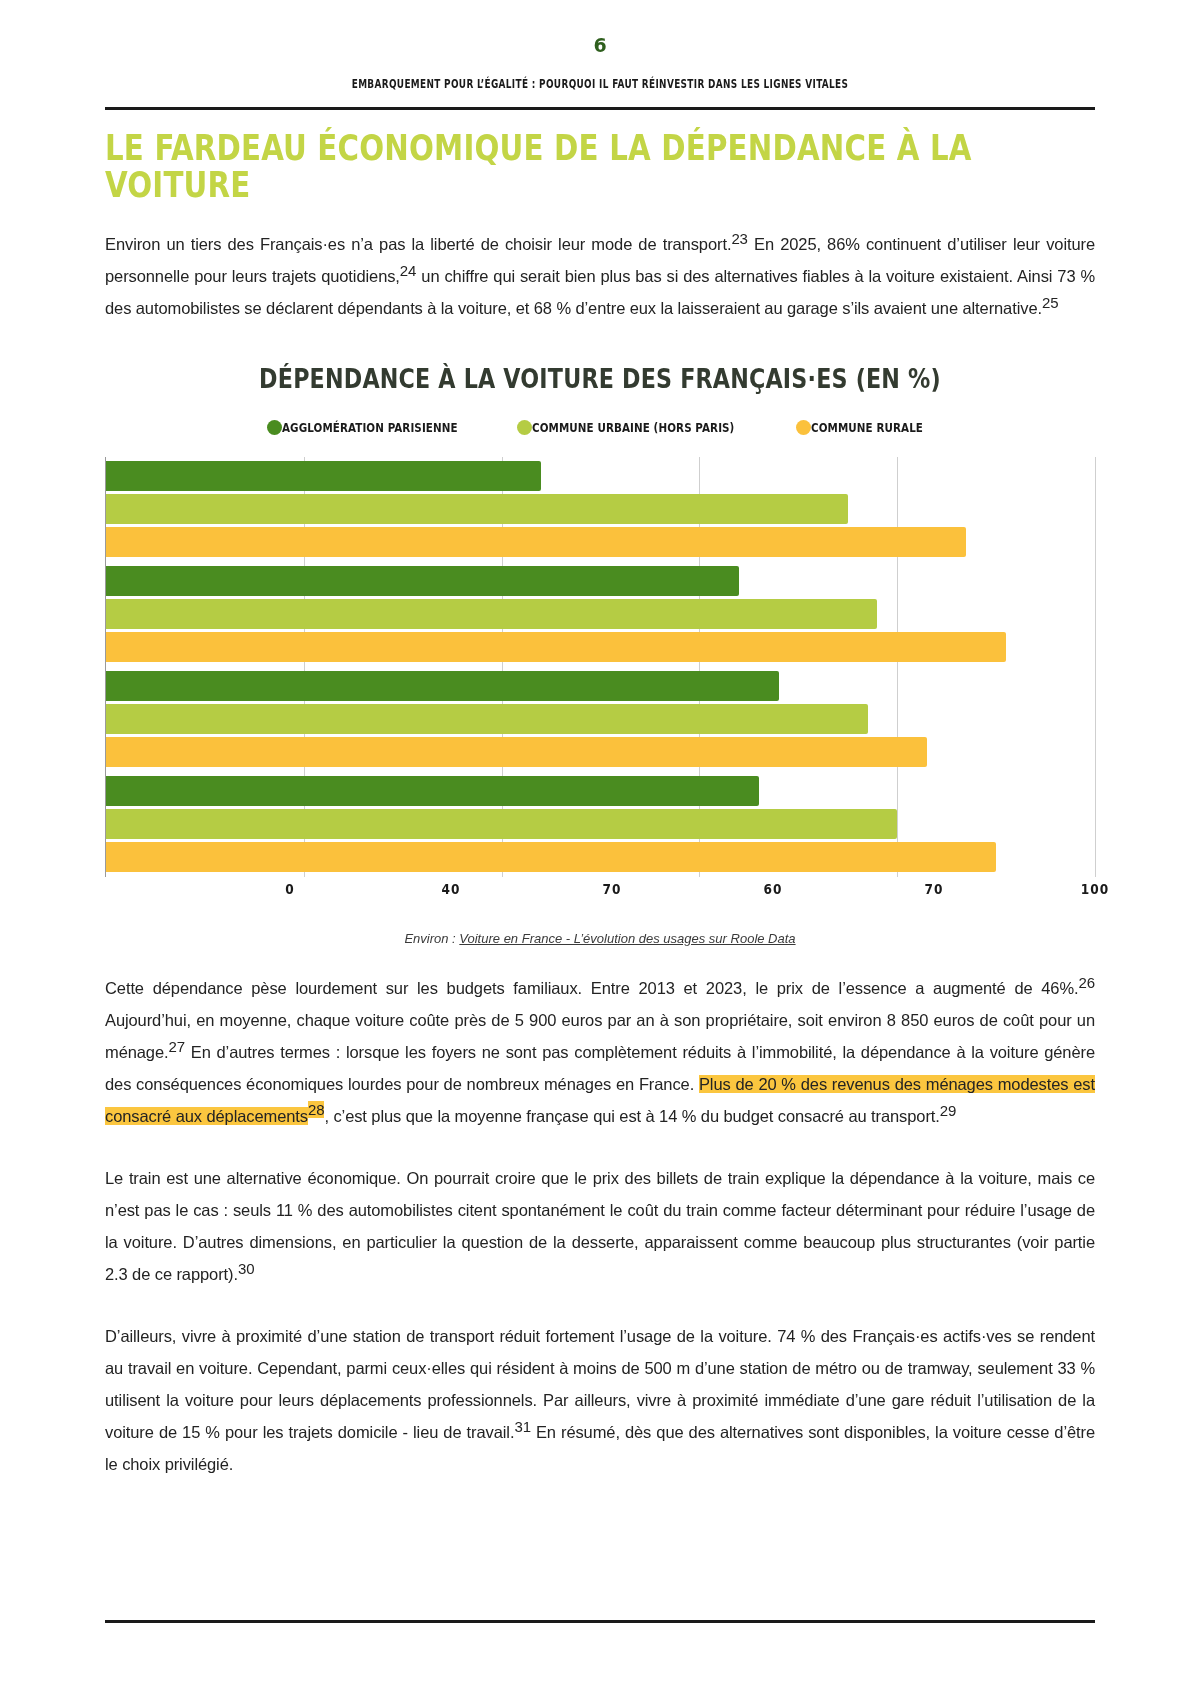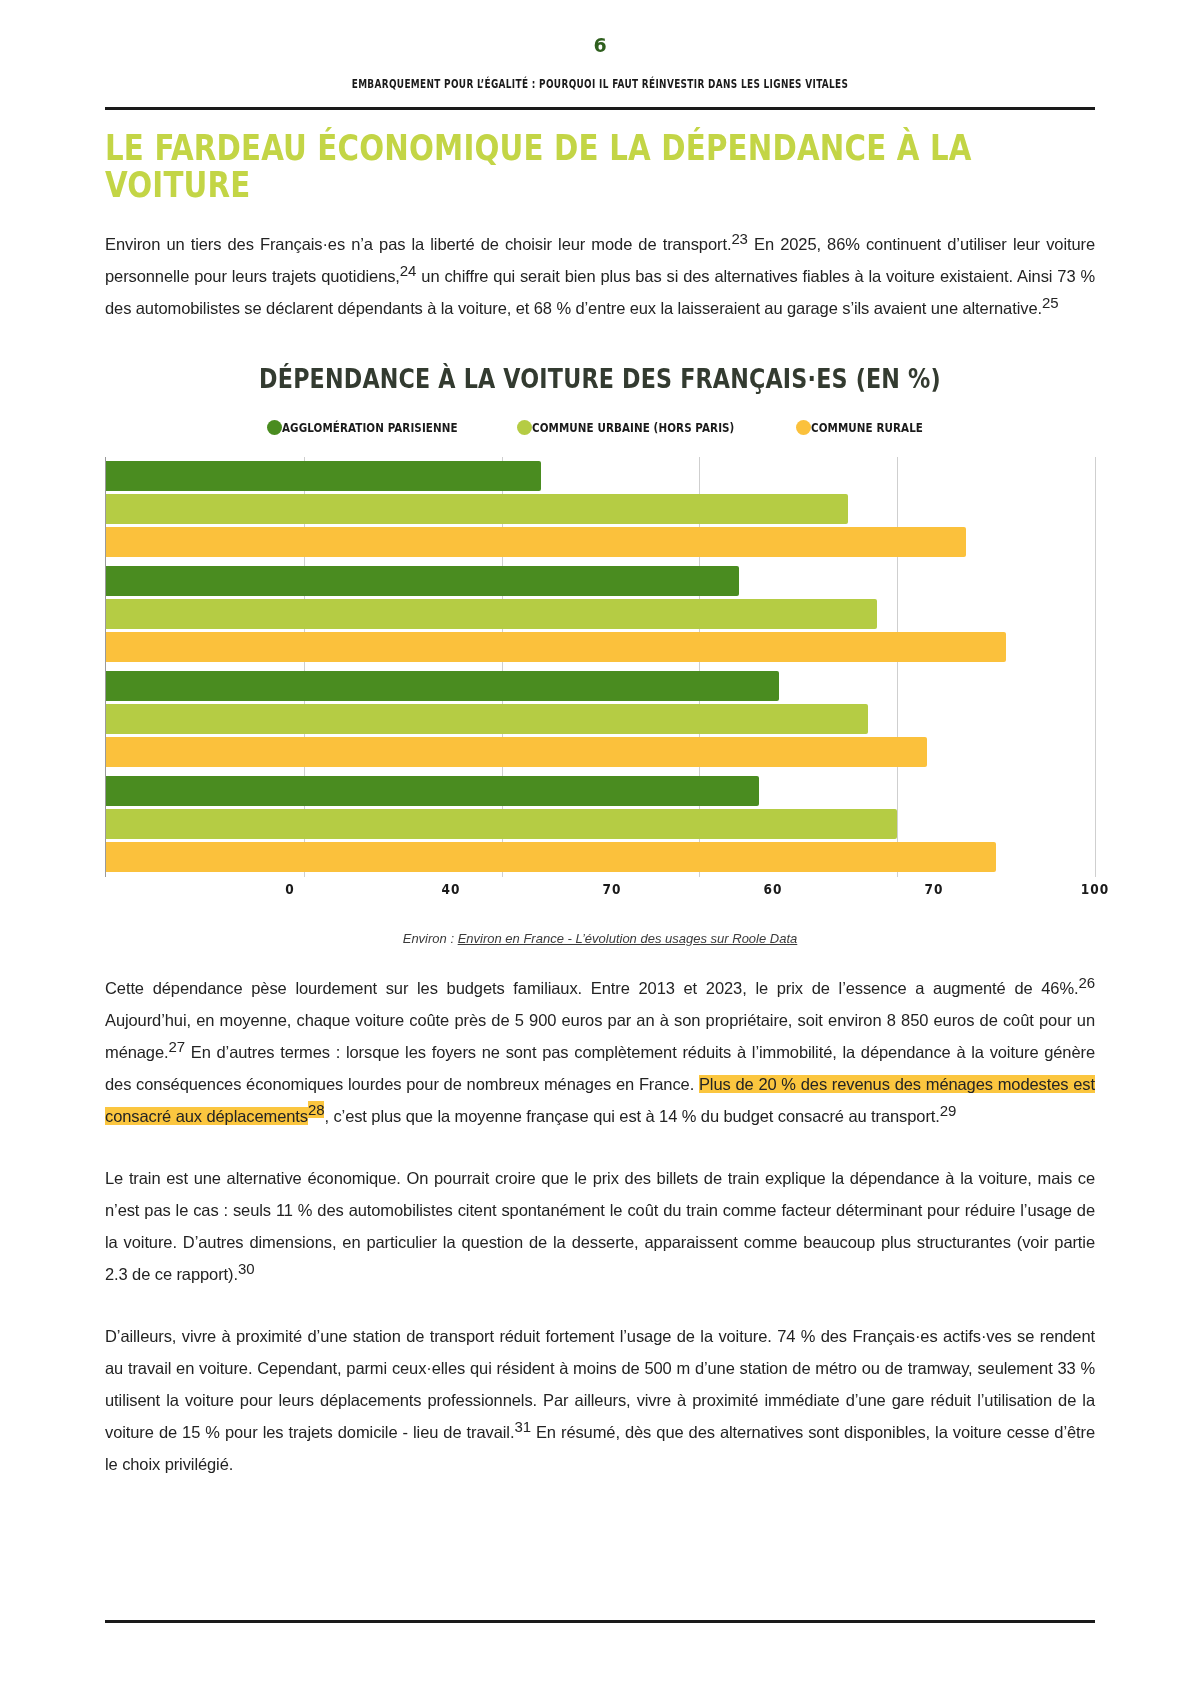--- a/index.html
+++ b/index.html
@@ -244,21 +244,21 @@
 
     <div class="xaxis" id="xAxis">
         <div class="xtick" style="left: 0%;">0</div>
         <div class="xtick" style="left: 20%;">40</div>
         <div class="xtick" style="left: 40%;">70</div>
         <div class="xtick" style="left: 60%;">60</div>
         <div class="xtick" style="left: 80%;">70</div>
         <div class="xtick" style="left: 100%;">100</div>
       </div>
 
-    <div class="source"><span>Environ : </span><u>Environ en France - L’évolution des usages sur Roole Data</u></div>
+    <div class="source"><span>Environ : </span><u>Voiture en France - L’évolution des usages sur Roole Data</u></div>
   </div>
 
   <div class="body-block" style="margin-top:26px;">
 
     <p class="body"><span>Cette dépendance pèse lourdement sur les budgets familiaux. Entre 2013 et 2023, le prix de l’essence a augmenté de 46%.</span><sup>26</sup><span> Aujourd’hui, en moyenne, chaque voiture coûte près de 5 900 euros par an à son propriétaire, soit environ 8 850 euros de coût pour un ménage.</span><sup>27</sup><span> En d’autres termes : lorsque les foyers ne sont pas complètement réduits à l’immobilité, la dépendance à la voiture génère des conséquences économiques lourdes pour de nombreux ménages en France. </span><span class="hl">Plus de 20 % des revenus des ménages modestes est consacré aux déplacements</span><sup class="hl">28</sup><span>, c’est plus que la moyenne françase qui est à 14 % du budget consacré au transport.</span><sup>29</sup></p>
 
     <p class="body gap"><span>Le train est une alternative économique. On pourrait croire que le prix des billets de train explique la dépendance à la voiture, mais ce n’est pas le cas : seuls 11 % des automobilistes citent spontanément le coût du train comme facteur déterminant pour réduire l’usage de la voiture. D’autres dimensions, en particulier la question de la desserte, apparaissent comme beaucoup plus structurantes (voir partie 2.3 de ce rapport).</span><sup>30</sup></p>
 
     <p class="body gap"><span>D’ailleurs, vivre à proximité d’une station de transport réduit fortement l’usage de la voiture. 74 % des Français·es actifs·ves se rendent au travail en voiture. Cependant, parmi ceux·elles qui résident à moins de 500 m d’une station de métro ou de tramway, seulement 33 % utilisent la voiture pour leurs déplacements professionnels. Par ailleurs, vivre à proximité immédiate d’une gare réduit l’utilisation de la voiture de 15 % pour les trajets domicile - lieu de travail.</span><sup>31</sup><span> En résumé, dès que des alternatives sont disponibles, la voiture cesse d’être le choix privilégié.</span></p>
 

